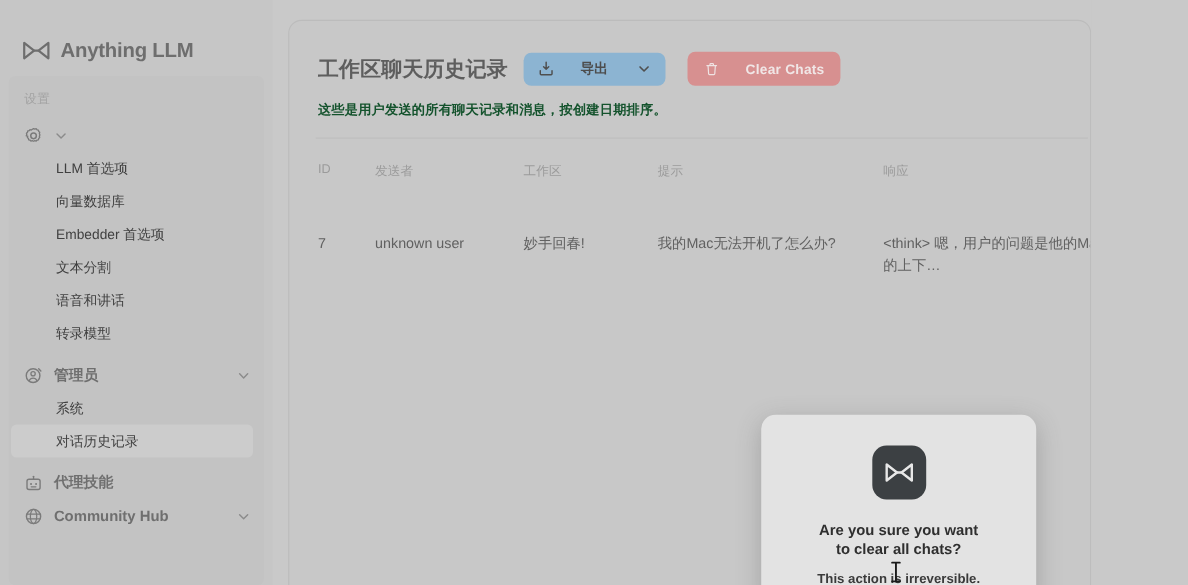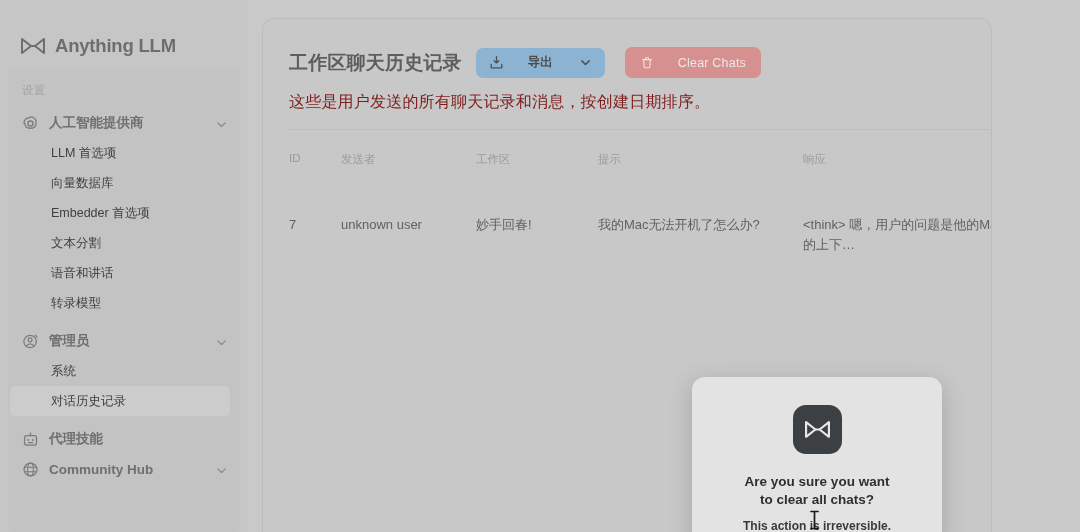--- a/index.html
+++ b/index.html
@@ -144,31 +144,32 @@
     font-weight: 700;
   }
   .btn-export .ico { width: 15px; height: 15px; color: #4f4f4f; }
   .btn-export .chev2 { width: 13px; height: 13px; color: #4f4f4f; margin-left: 2px; }
   .btn-clear {
     background: #d79090;
     color: #f0e6e6;
     padding: 12px 15px;
     height: 31px;
     font-size: 12.5px;
-    font-weight: 400;
+    font-weight: 700;
     margin-left: 6px;
     letter-spacing: 0.2px;
   }
   .btn-clear .ico { width: 14px; height: 14px; color: #efe3e3; }
 
   .page-desc {
     margin-top: 14px;
-    font-size: 16px;
-    color: #7f1d1d;
+    font-size: 12px;
+    color: #14532d;
     letter-spacing: 0.2px;
+    font-weight: bold;
   }
   .divider {
     margin: 16px 0 0 -2px;
     height: 1px;
     background: #bdbdbd;
     width: 100%;
   }
 
   
   .tbl { margin-top: 22px; width: 100%; }
@@ -262,21 +263,20 @@
     <div class="side-panel">
       <div class="side-caption">设置</div>
 
       <div class="nav-group-head">
         <span class="ico">
           <svg viewBox="0 0 20 20" fill="none" xmlns="http://www.w3.org/2000/svg">
             <circle cx="10" cy="10" r="3" stroke="currentColor" stroke-width="1.6"></circle>
             <path d="M10 2.2l1.4.6 1.4-.4 1 1.1 1.4.3.3 1.4 1.1 1-.4 1.4.6 1.4-.6 1.4.4 1.4-1.1 1-.3 1.4-1.4.3-1 1.1-1.4-.4-1.4.6-1.4-.6-1.4.4-1-1.1-1.4-.3-.3-1.4-1.1-1 .4-1.4L2.2 10l.6-1.4-.4-1.4 1.1-1 .3-1.4 1.4-.3 1-1.1 1.4.4L10 2.2z" stroke="currentColor" stroke-width="1.4" stroke-linejoin="round"></path>
           </svg>
         </span>
-        <span class="lbl">人工智能提供商</span>
         <span class="chev">
           <svg viewBox="0 0 16 16" fill="none" xmlns="http://www.w3.org/2000/svg">
             <path d="M3.5 6 L8 10.5 L12.5 6" stroke="currentColor" stroke-width="1.6" stroke-linecap="round" stroke-linejoin="round"></path>
           </svg>
         </span>
       </div>
 
       <div class="nav-sub">LLM 首选项</div>
       <div class="nav-sub">向量数据库</div>
       <div class="nav-sub">Embedder 首选项</div>

